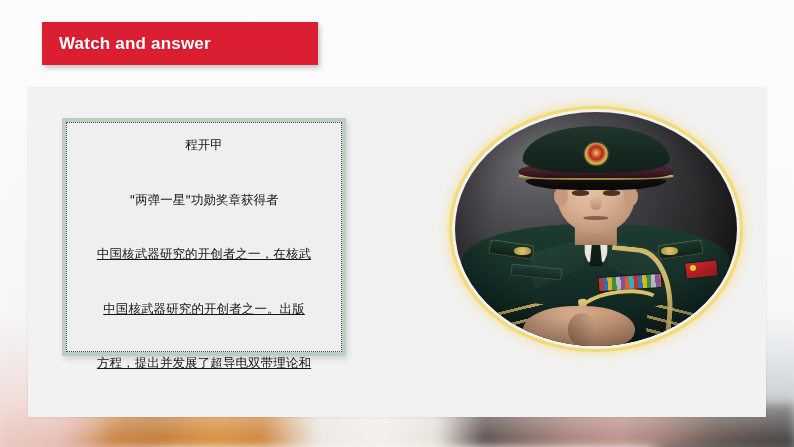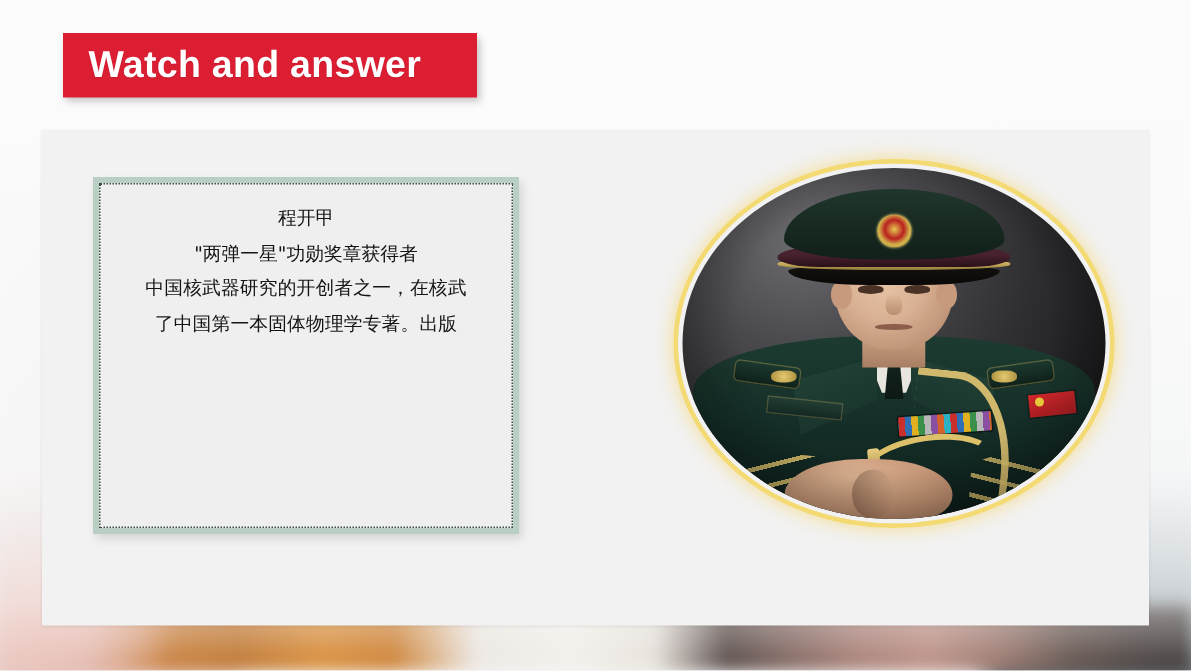--- a/index.html
+++ b/index.html
@@ -48,21 +48,21 @@
     background:linear-gradient(180deg, rgba(252,252,252,.96) 0%, rgba(250,250,250,.93) 70%, rgba(250,250,250,.55) 90%, rgba(250,250,250,.12) 100%);
   }
 
   
   #title-banner{
     position:absolute;left:42px;top:22px;width:276px;height:43px;
     display:flex;align-items:center;
     box-shadow:2px 3px 5px rgba(0,0,0,.22);
   }
   #title-banner .label{
-    color:#ffffff;font-weight:bold;font-size:25px;letter-spacing:.2px;
+    color:#ffffff;font-weight:bold;font-size:17px;letter-spacing:.2px;
     padding-left:17px;white-space:nowrap;
     text-shadow:0 1px 1px rgba(0,0,0,.12);
   }
 
   
   #content-panel{
     position:absolute;left:28px;top:87px;width:738px;height:330px;
     background:#f2f2f2;
     box-shadow:0 0 0 1px rgba(0,0,0,.015), 0 1px 3px rgba(0,0,0,.05);
   }
@@ -73,28 +73,28 @@
     background:#efefef;
     border:4px solid #b9cfc4;
     box-sizing:border-box;
     box-shadow:2px 3px 6px rgba(0,0,0,.13);
   }
   #bio-box-inner{
     position:absolute;inset:0;
     border:1px dotted #3b4a42;
     box-sizing:border-box;
     padding:10px 9px 8px 9px;
-    display:flex;flex-direction:column;justify-content:flex-start;
+    display:flex;flex-direction:column;justify-content:flex-start;gap:31px;
   }
   .bio-line{
     font-family:"DejaVu Sans","Liberation Sans",sans-serif;
     font-size:12.5px;color:#141414;line-height:23.6px;
     text-align:center;white-space:nowrap;
   }
-  .bio-line.justify{text-align:center;letter-spacing:.1px;}
+  .bio-line.justify{text-align:center;letter-spacing:.1px;text-decoration:underline;}
 
   
   #portrait-wrap{
     position:absolute;left:446px;top:104px;width:300px;height:250px;
   }
   #portrait-glow{
     position:absolute;inset:0;border-radius:50%;
     background:radial-gradient(ellipse at 50% 50%,
       rgba(255,245,190,0) 0%,
       rgba(255,242,170,0) 88%,
@@ -295,21 +295,22 @@
 
   <div id="title-banner" style="background: rgb(220, 30, 51);">
     <span class="label">Watch and answer</span>
   </div>
 
   <div id="bio-box">
     <div id="bio-box-inner">
       <div class="bio-line">程开甲</div>
       <div class="bio-line">"两弹一星"功勋奖章获得者</div>
       <div class="bio-line justify">中国核武器研究的开创者之一，在核武</div>
-      <div class="bio-line justify">了中国第一本固体物理学专著。出版</div>
+      <div class="bio-line justify">中国核武器研究的开创者之一。出版</div>
+      <div class="bio-line justify">方程，提出并发展了超导电双带理论和</div>
     </div>
   </div>
 
   <div id="portrait-wrap">
     <div id="portrait-glow"></div>
     <div id="portrait-ring"></div>
     <div id="portrait-oval">
       <div class="p-layer torso"></div>
       <div class="p-layer shirt"></div>
       <div class="p-layer tie"></div>

